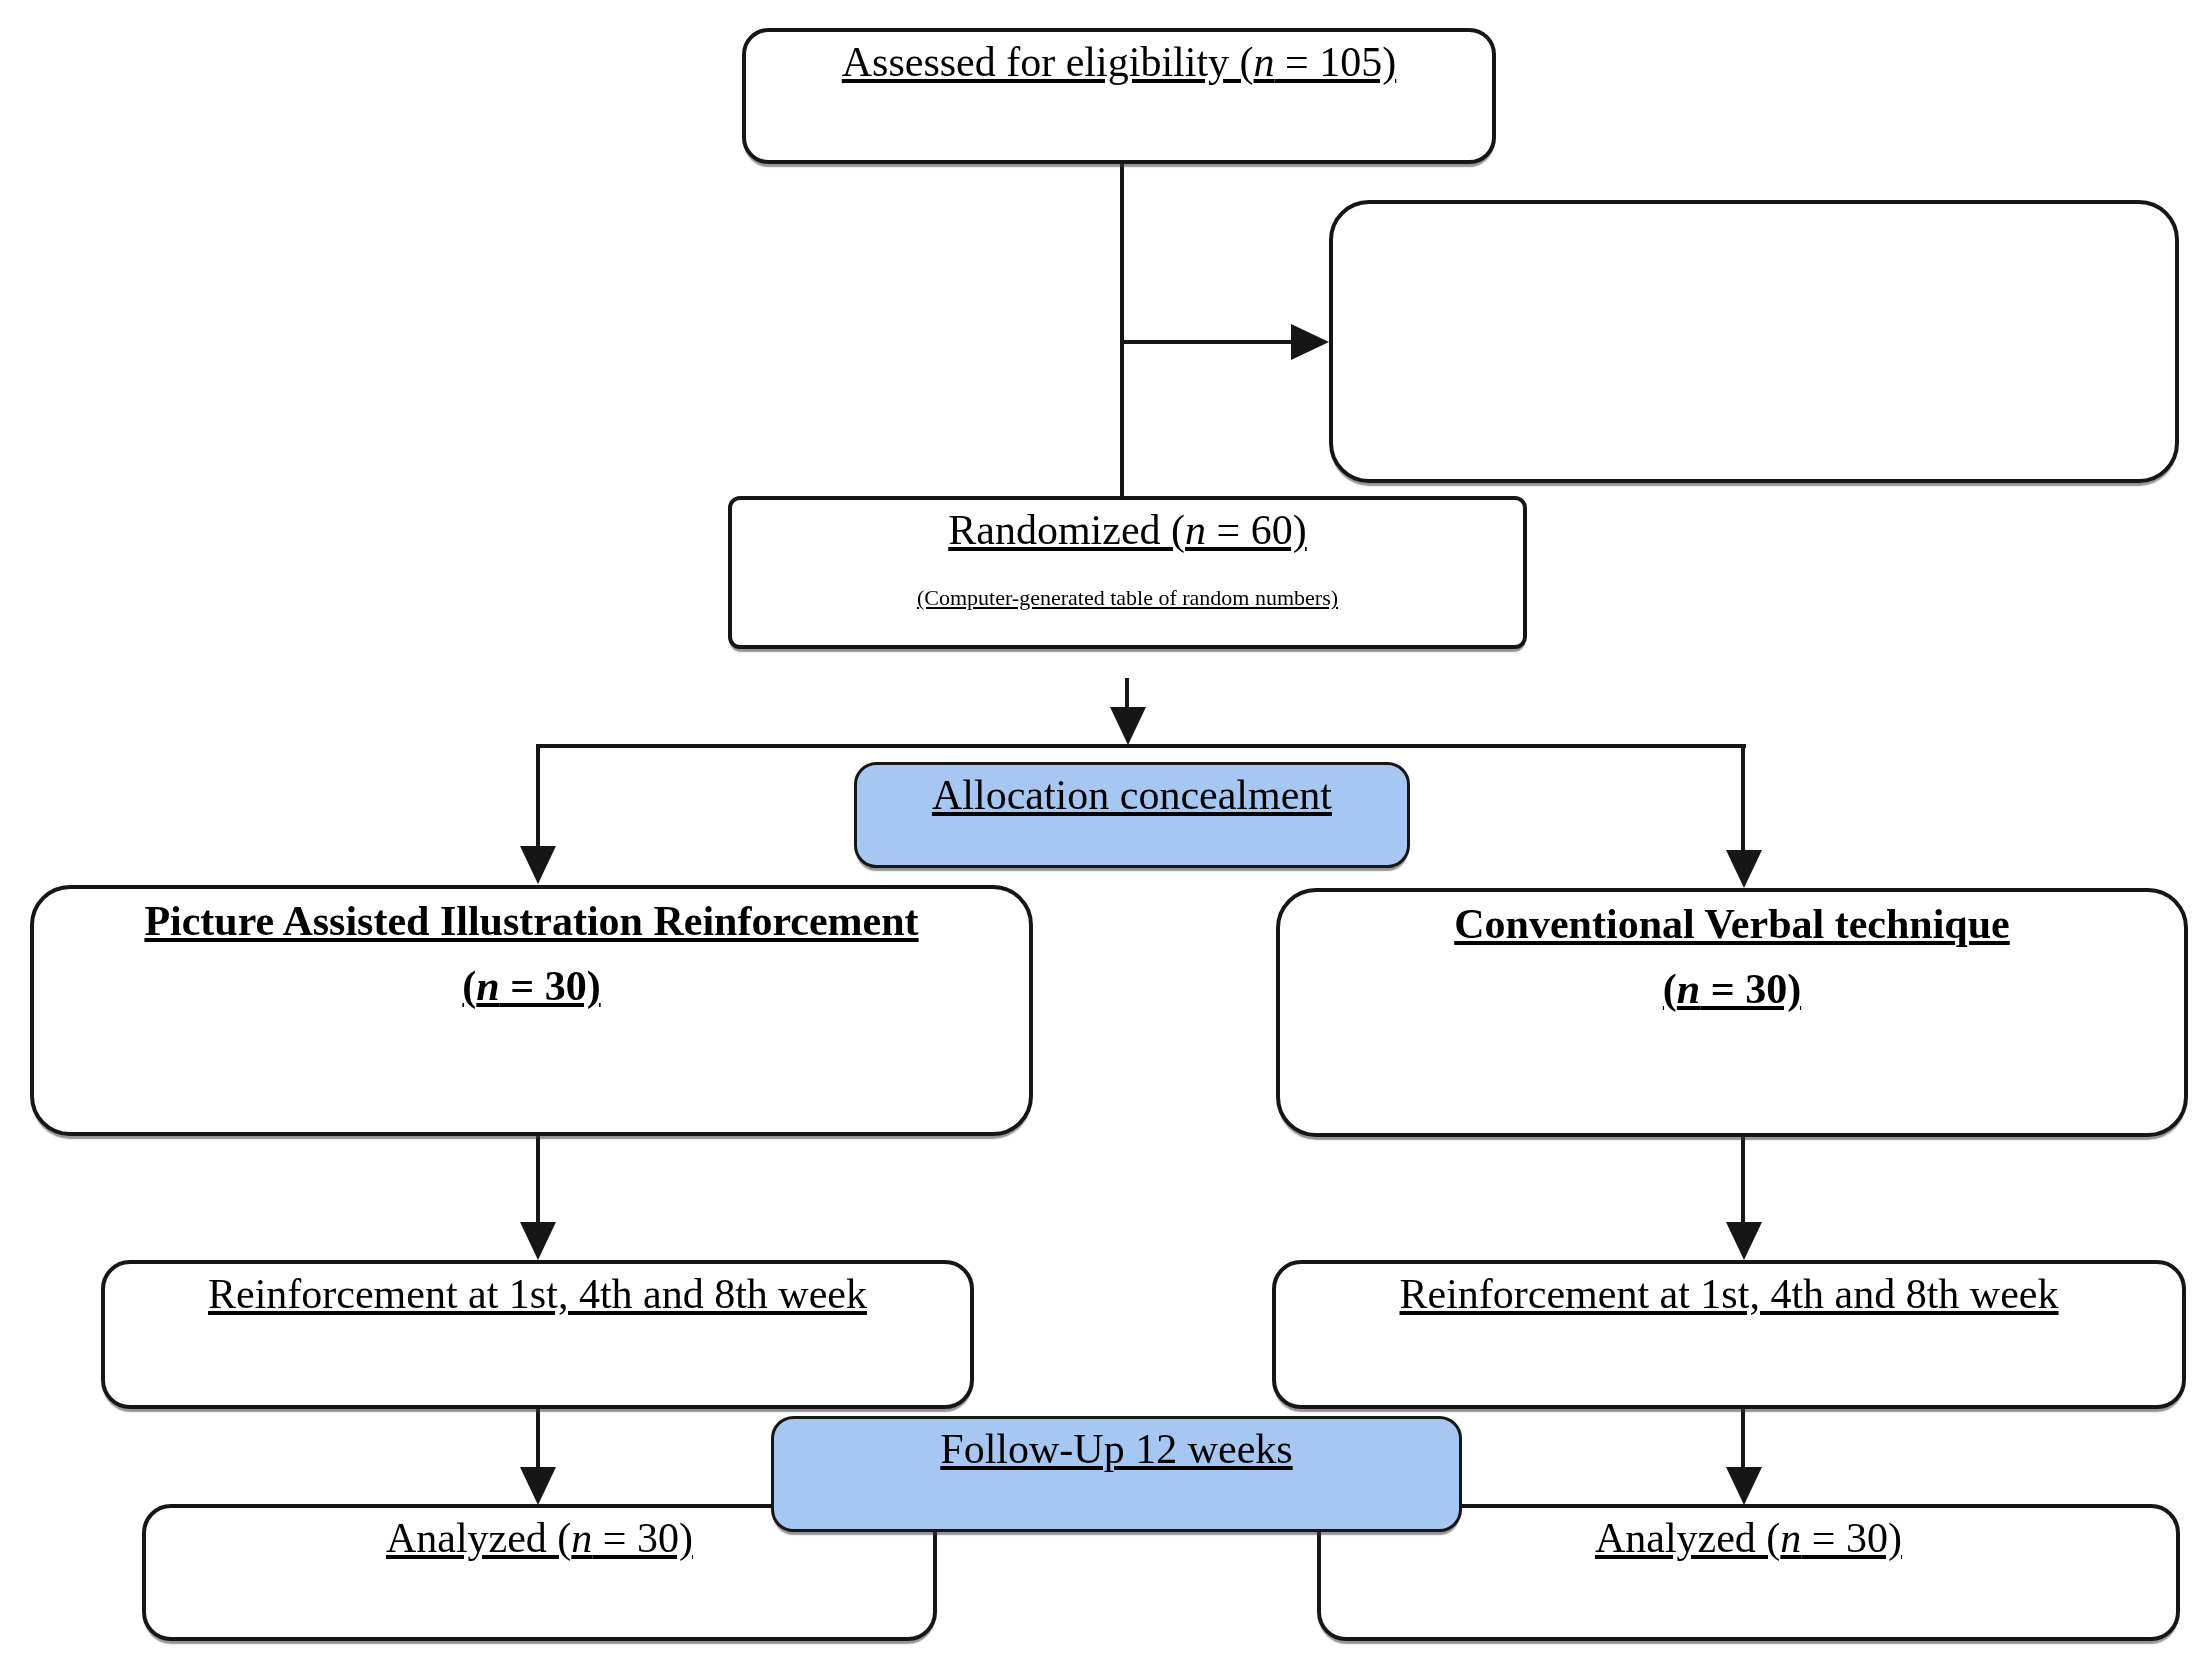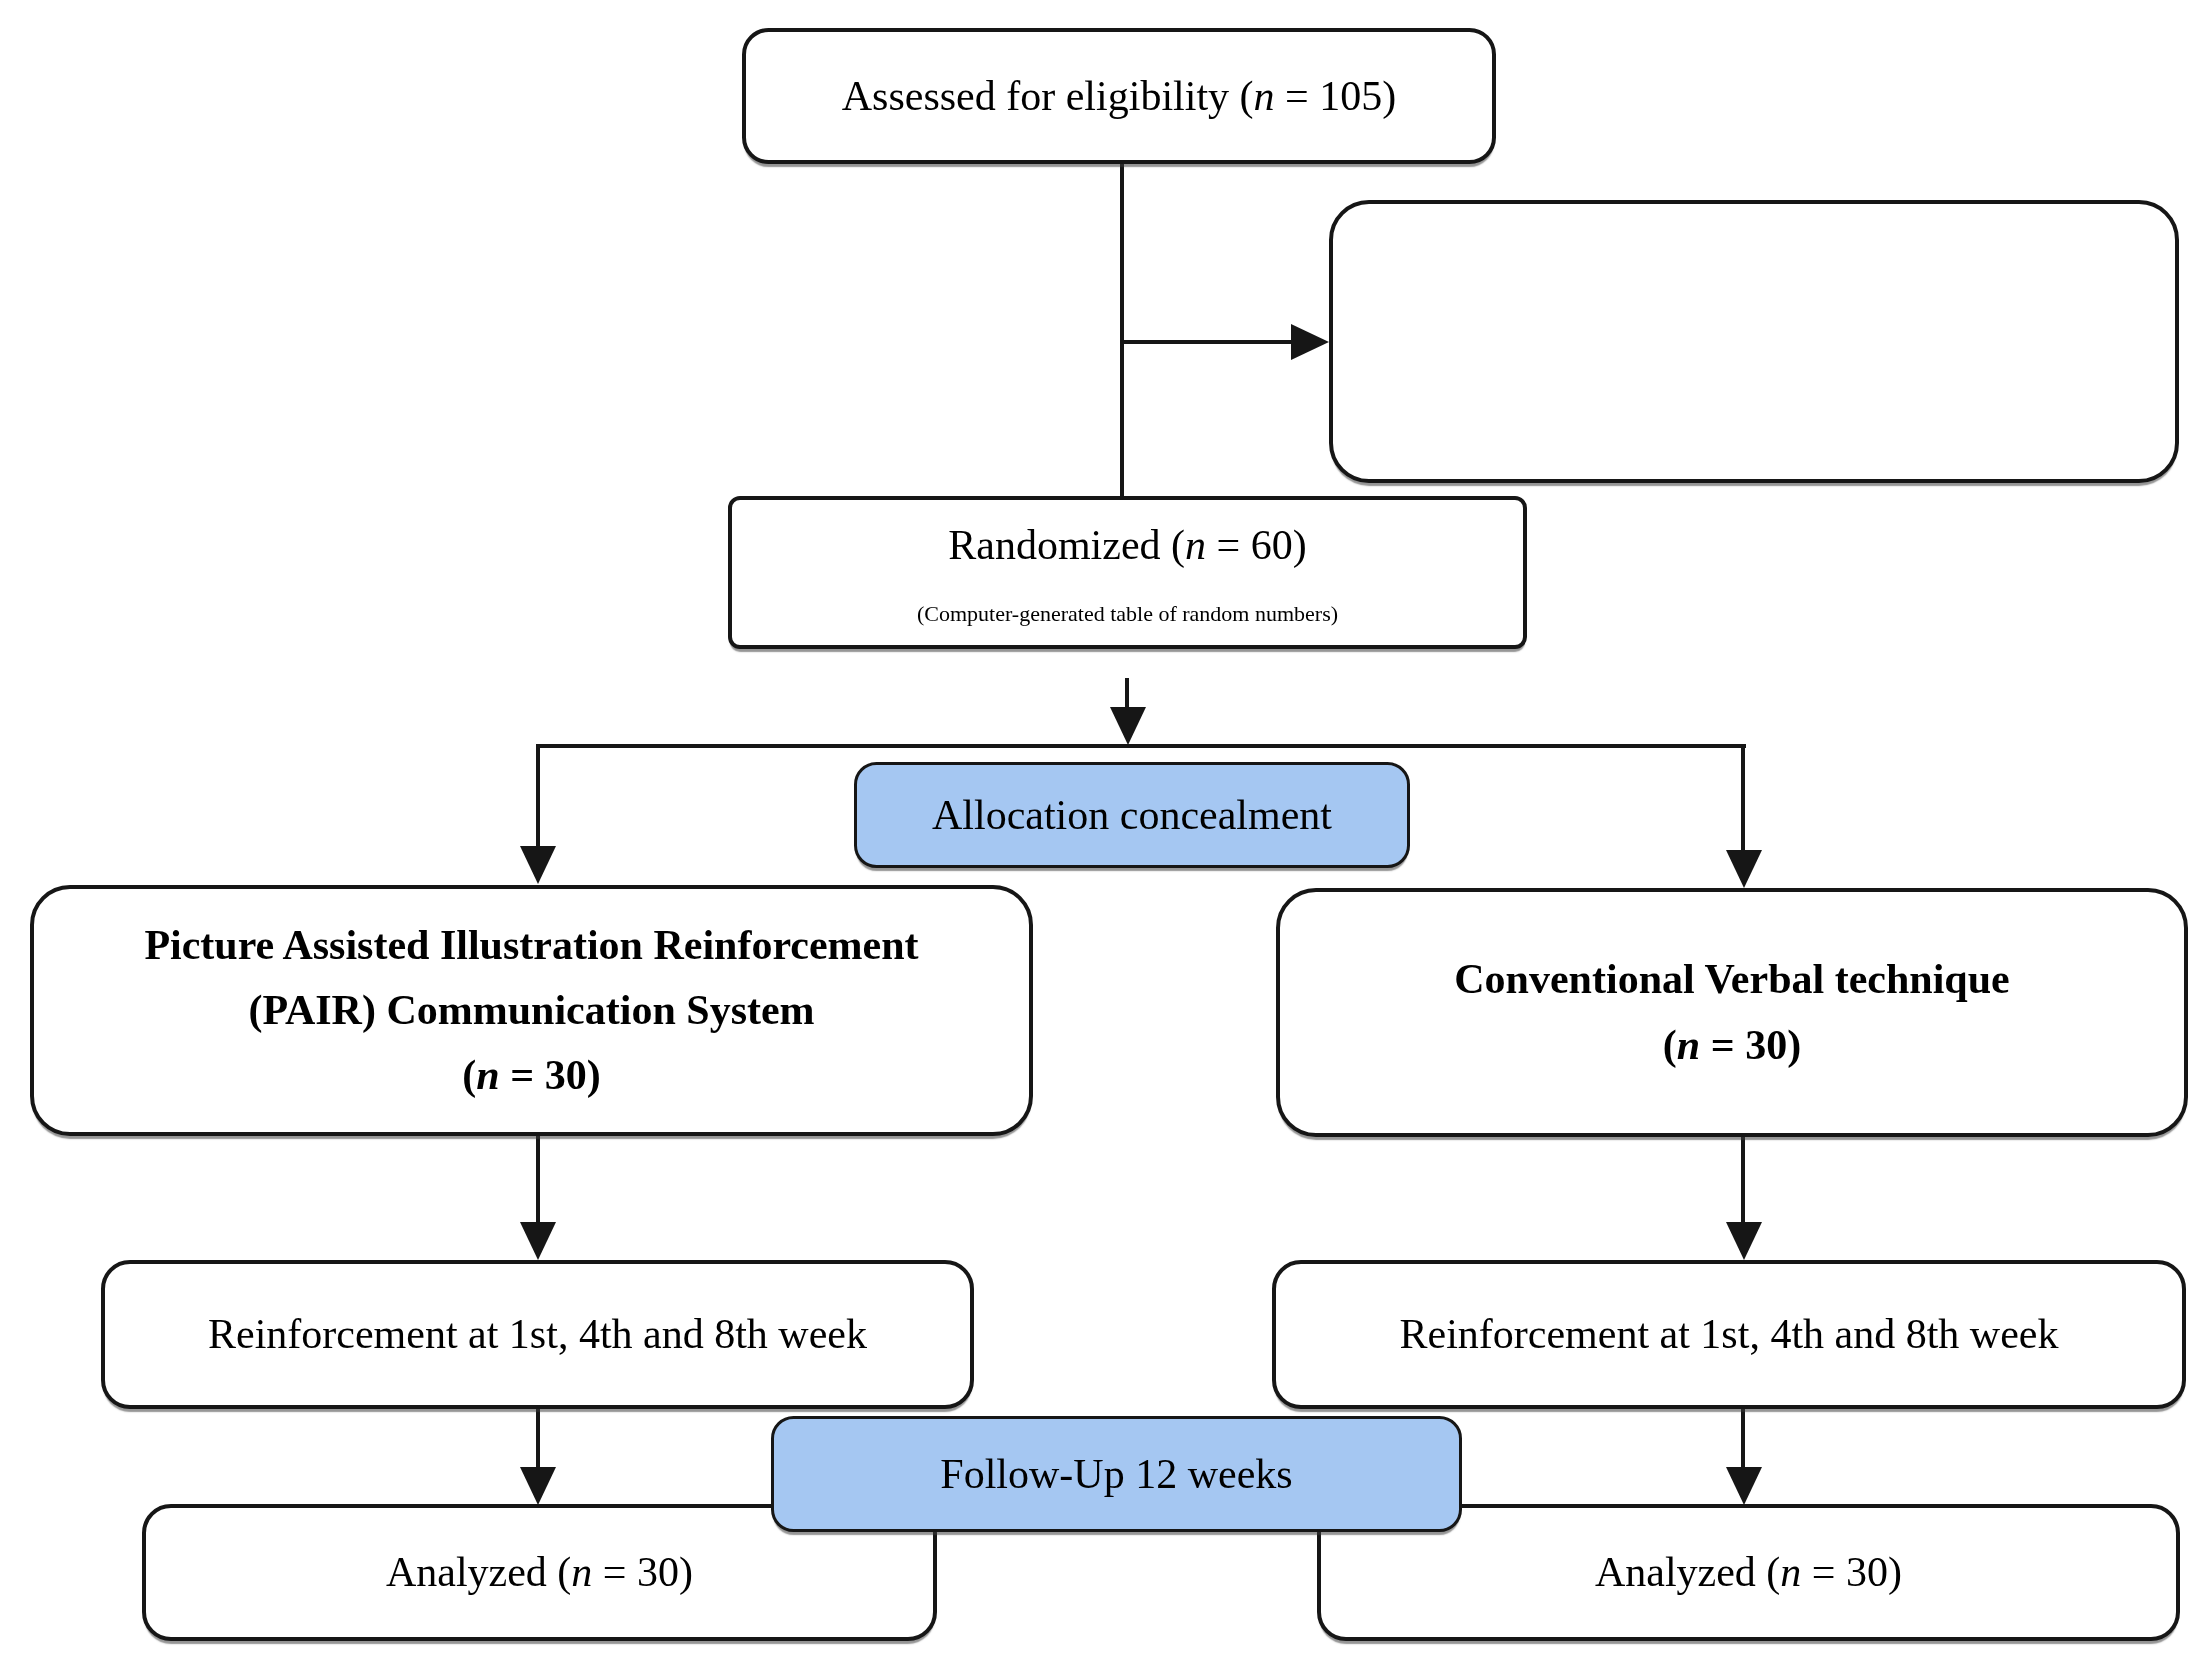--- a/index.html
+++ b/index.html
@@ -23,26 +23,27 @@
   }
   .box {
     position: absolute;
     box-sizing: border-box;
     background: var(--box-fill);
     border: 4px solid var(--line);
     border-radius: 32px;
     display: flex;
     flex-direction: column;
     align-items: center;
-    justify-content: center;
+    justify-content: flex-start;
     text-align: center;
     font-size: 42px;
     line-height: 1.45;
     z-index: 2;
     box-shadow: 0 4.6px 1.3px -2px rgba(60,60,60,0.55);
+    text-decoration: underline;
   }
   .box .nowrap { white-space: nowrap; }
   .box.blue {
     background: var(--highlight-fill);
     border-radius: 22.5px;
     border-width: 3.3px;
     z-index: 4;
   }
   .box.groupbold { font-weight: 700; }
   .box.leftalign {
@@ -114,21 +115,20 @@
     <span class="nowrap">Randomized (<i>n</i> = 60)</span>
     <span class="nowrap small">(Computer-generated table of random numbers)</span>
   </div>
 
   <div class="box blue" style="left:854px; top:762px; width:556px; height:106px;">
     <span class="nowrap">Allocation concealment</span>
   </div>
 
   <div class="box groupbold" style="left:30px; top:885px; width:1003px; height:251px; border-radius:40px; line-height:1.55;">
     <span class="nowrap">Picture Assisted Illustration Reinforcement</span>
-    <span class="nowrap">(PAIR) Communication System</span>
     <span class="nowrap">(<i>n</i> = 30)</span>
   </div>
 
   <div class="box groupbold" style="left:1276px; top:888px; width:912px; height:249px; border-radius:40px; line-height:1.55;">
     <span class="nowrap">Conventional Verbal technique</span>
     <span class="nowrap">(<i>n</i> = 30)</span>
   </div>
 
   <div class="box" style="left:101px; top:1260px; width:873px; height:149px; border-radius:29px;">
     <span class="nowrap">Reinforcement at 1st, 4th and 8th week</span>

